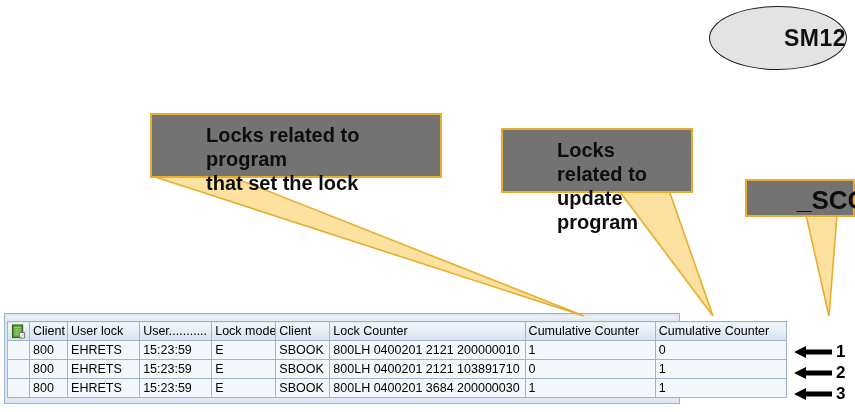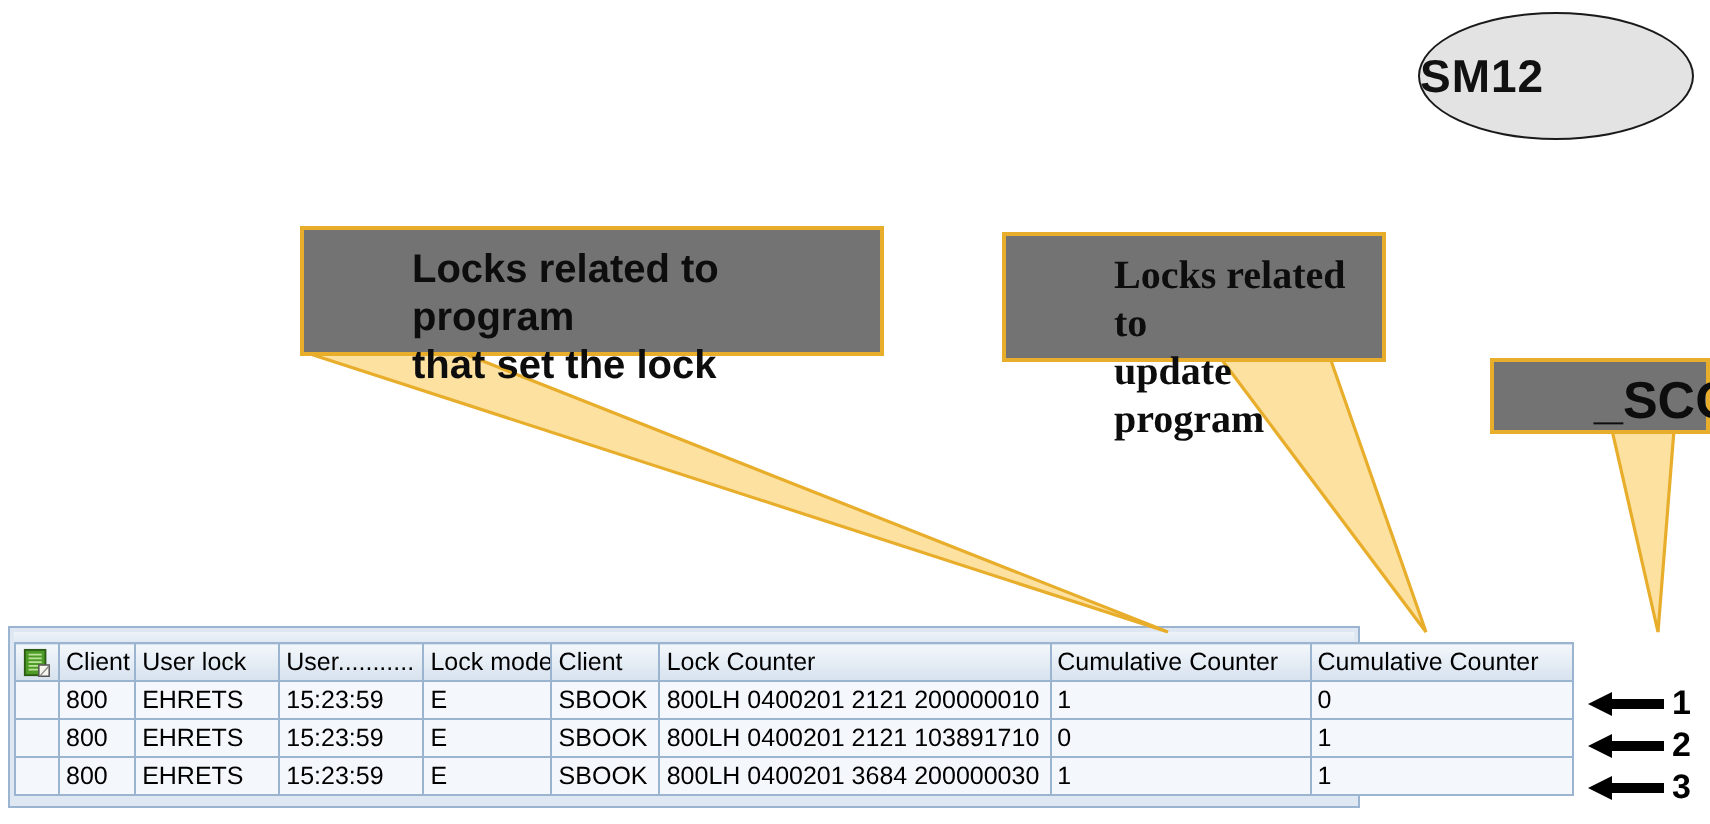--- a/index.html
+++ b/index.html
@@ -21,21 +21,21 @@
     position: absolute;
     left: 709px;
     top: 6px;
     width: 136px;
     height: 62px;
     border-radius: 50%;
     background: #e3e3e3;
     border: 1.5px solid #1a1a1a;
     display: flex;
     align-items: center;
-    justify-content: flex-start;
+    justify-content: flex-end;
   }
   .sm12-badge span {
     font-size: 23px;
     font-weight: bold;
     letter-spacing: 0.5px;
     color: #111;
   }
 
   
   .callout {
@@ -57,24 +57,23 @@
   }
 
   #callout-program {
     left: 150px;
     top: 113px;
     width: 292px;
     height: 65px;
   }
   #callout-update {
     left: 501px;
-    top: 116px;
+    top: 128px;
     width: 192px;
     height: 65px;
-    font-family: Liberation Serif, serif;
   }
   #callout-scope {
     left: 745px;
     top: 179px;
     width: 110px;
     height: 38px;
   }
   #callout-scope .ctext {
     font-size: 26px;
     padding: 4px 6px 4px 8px;

